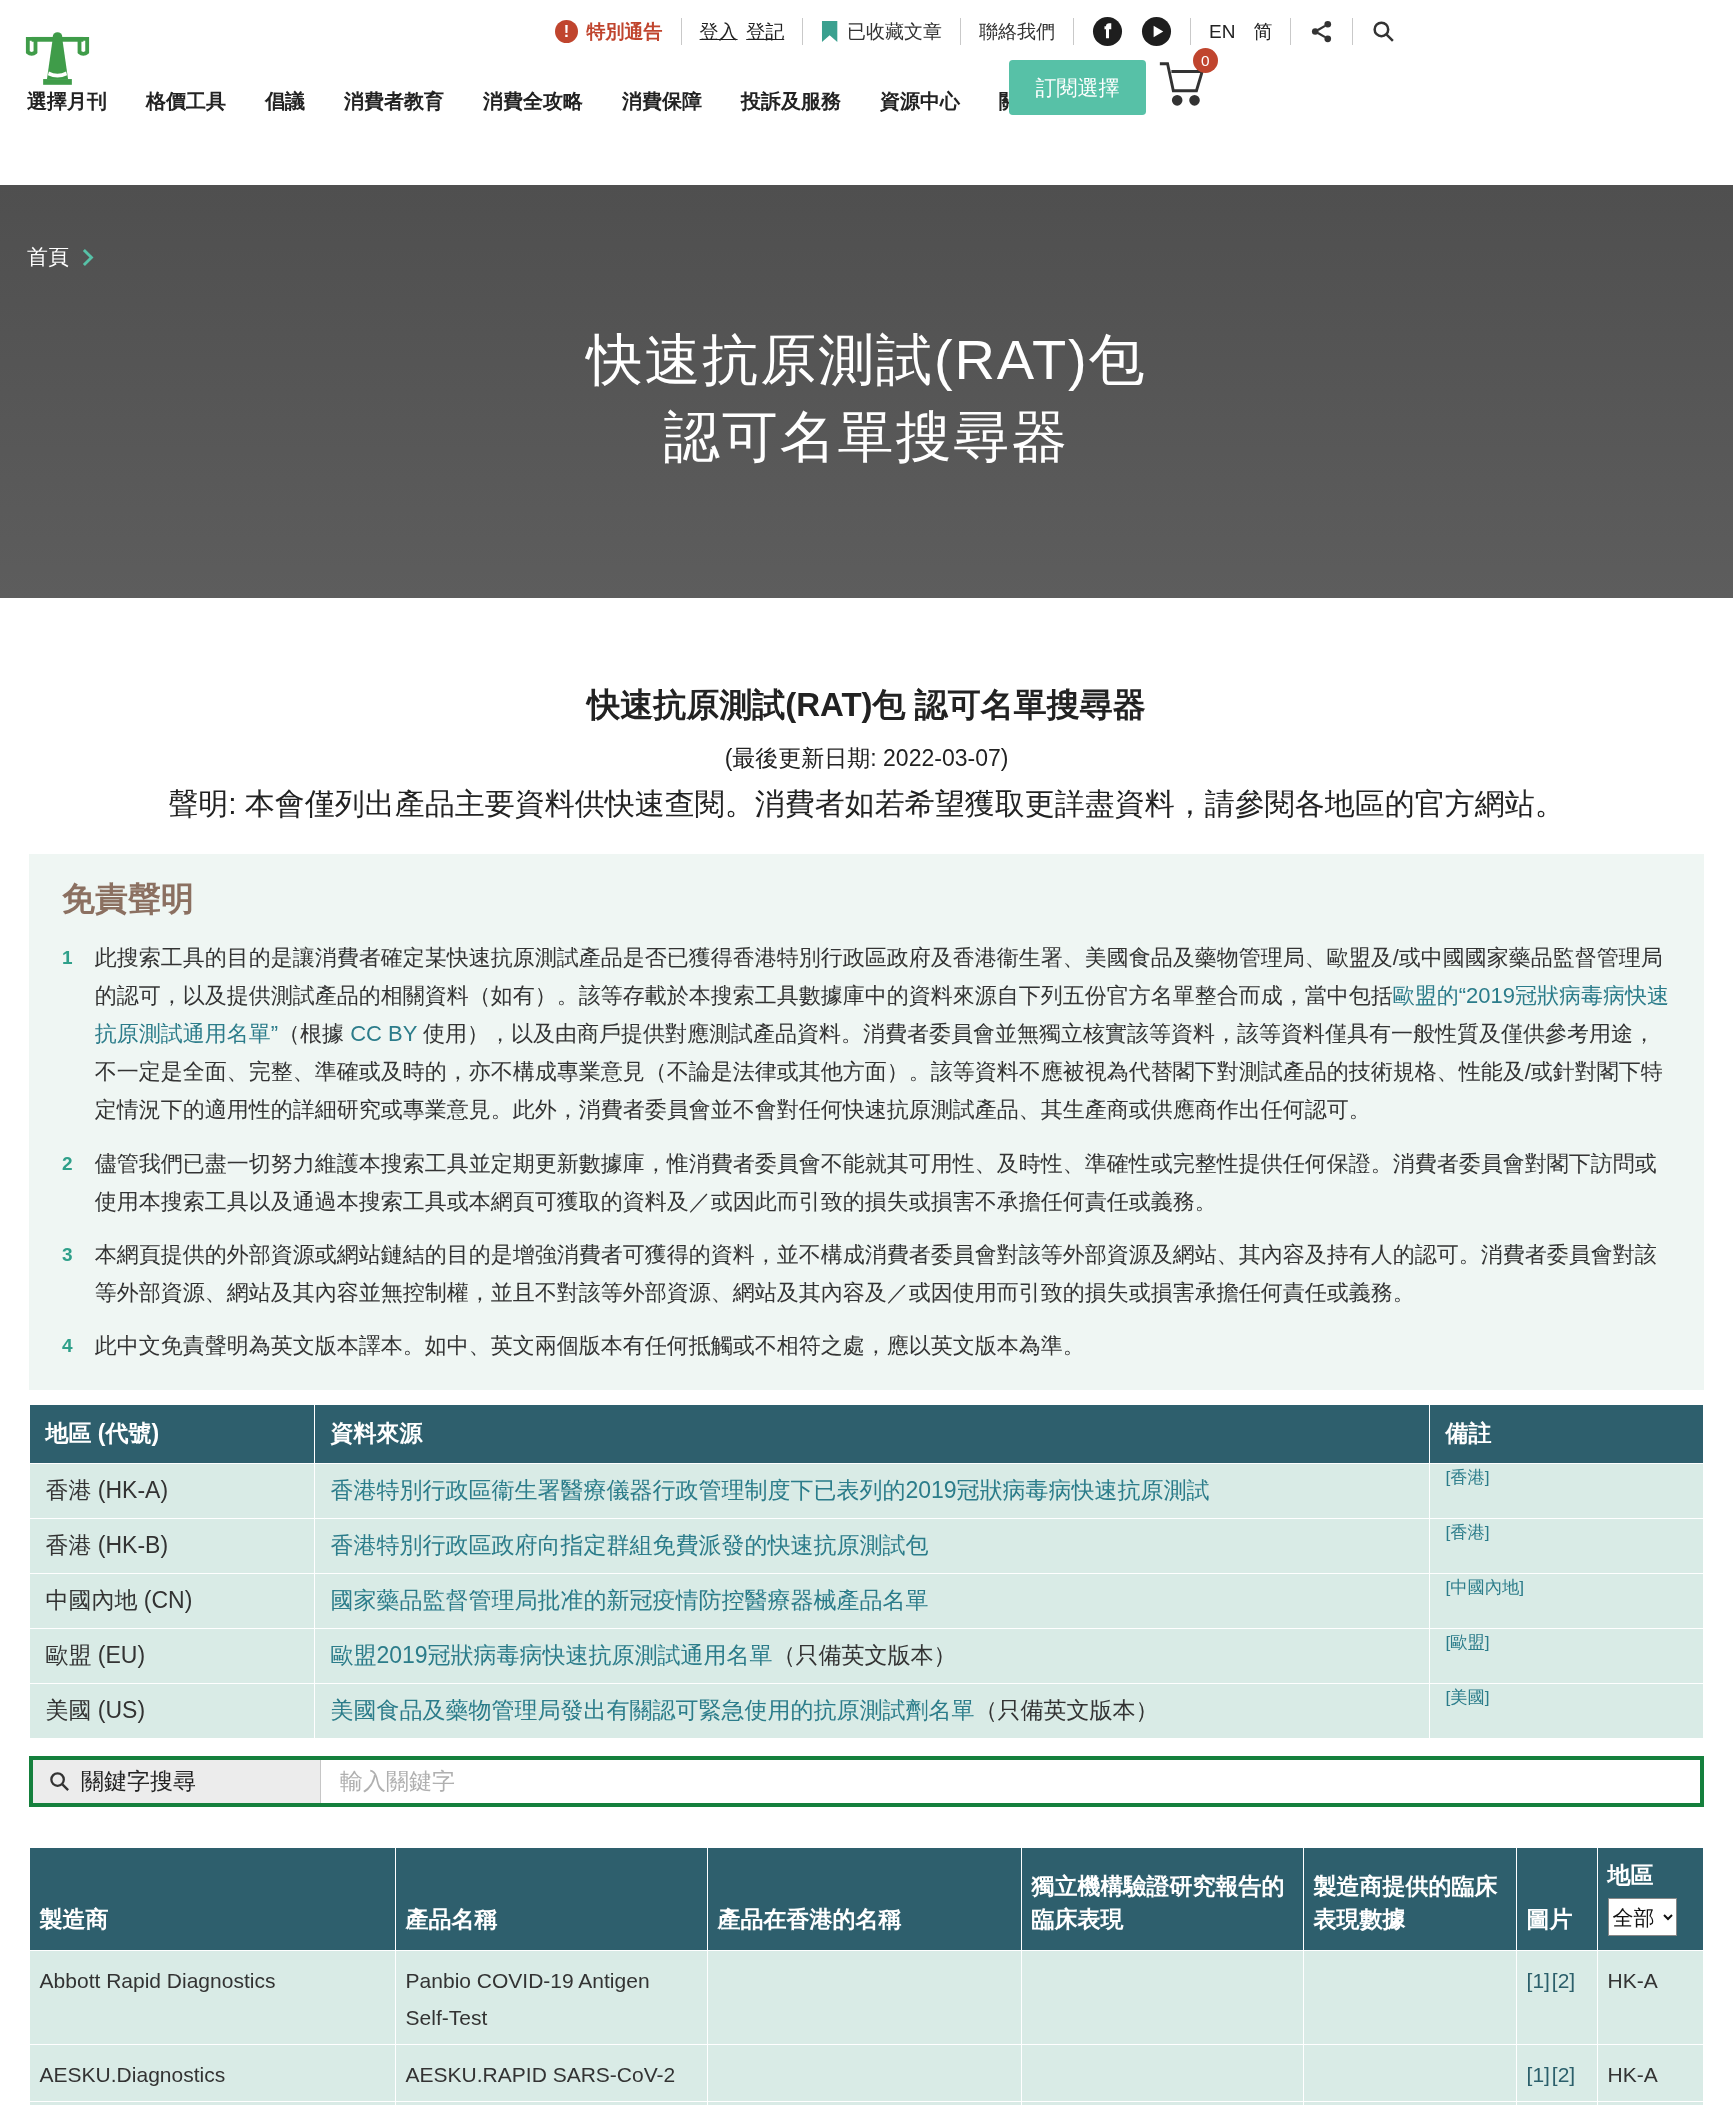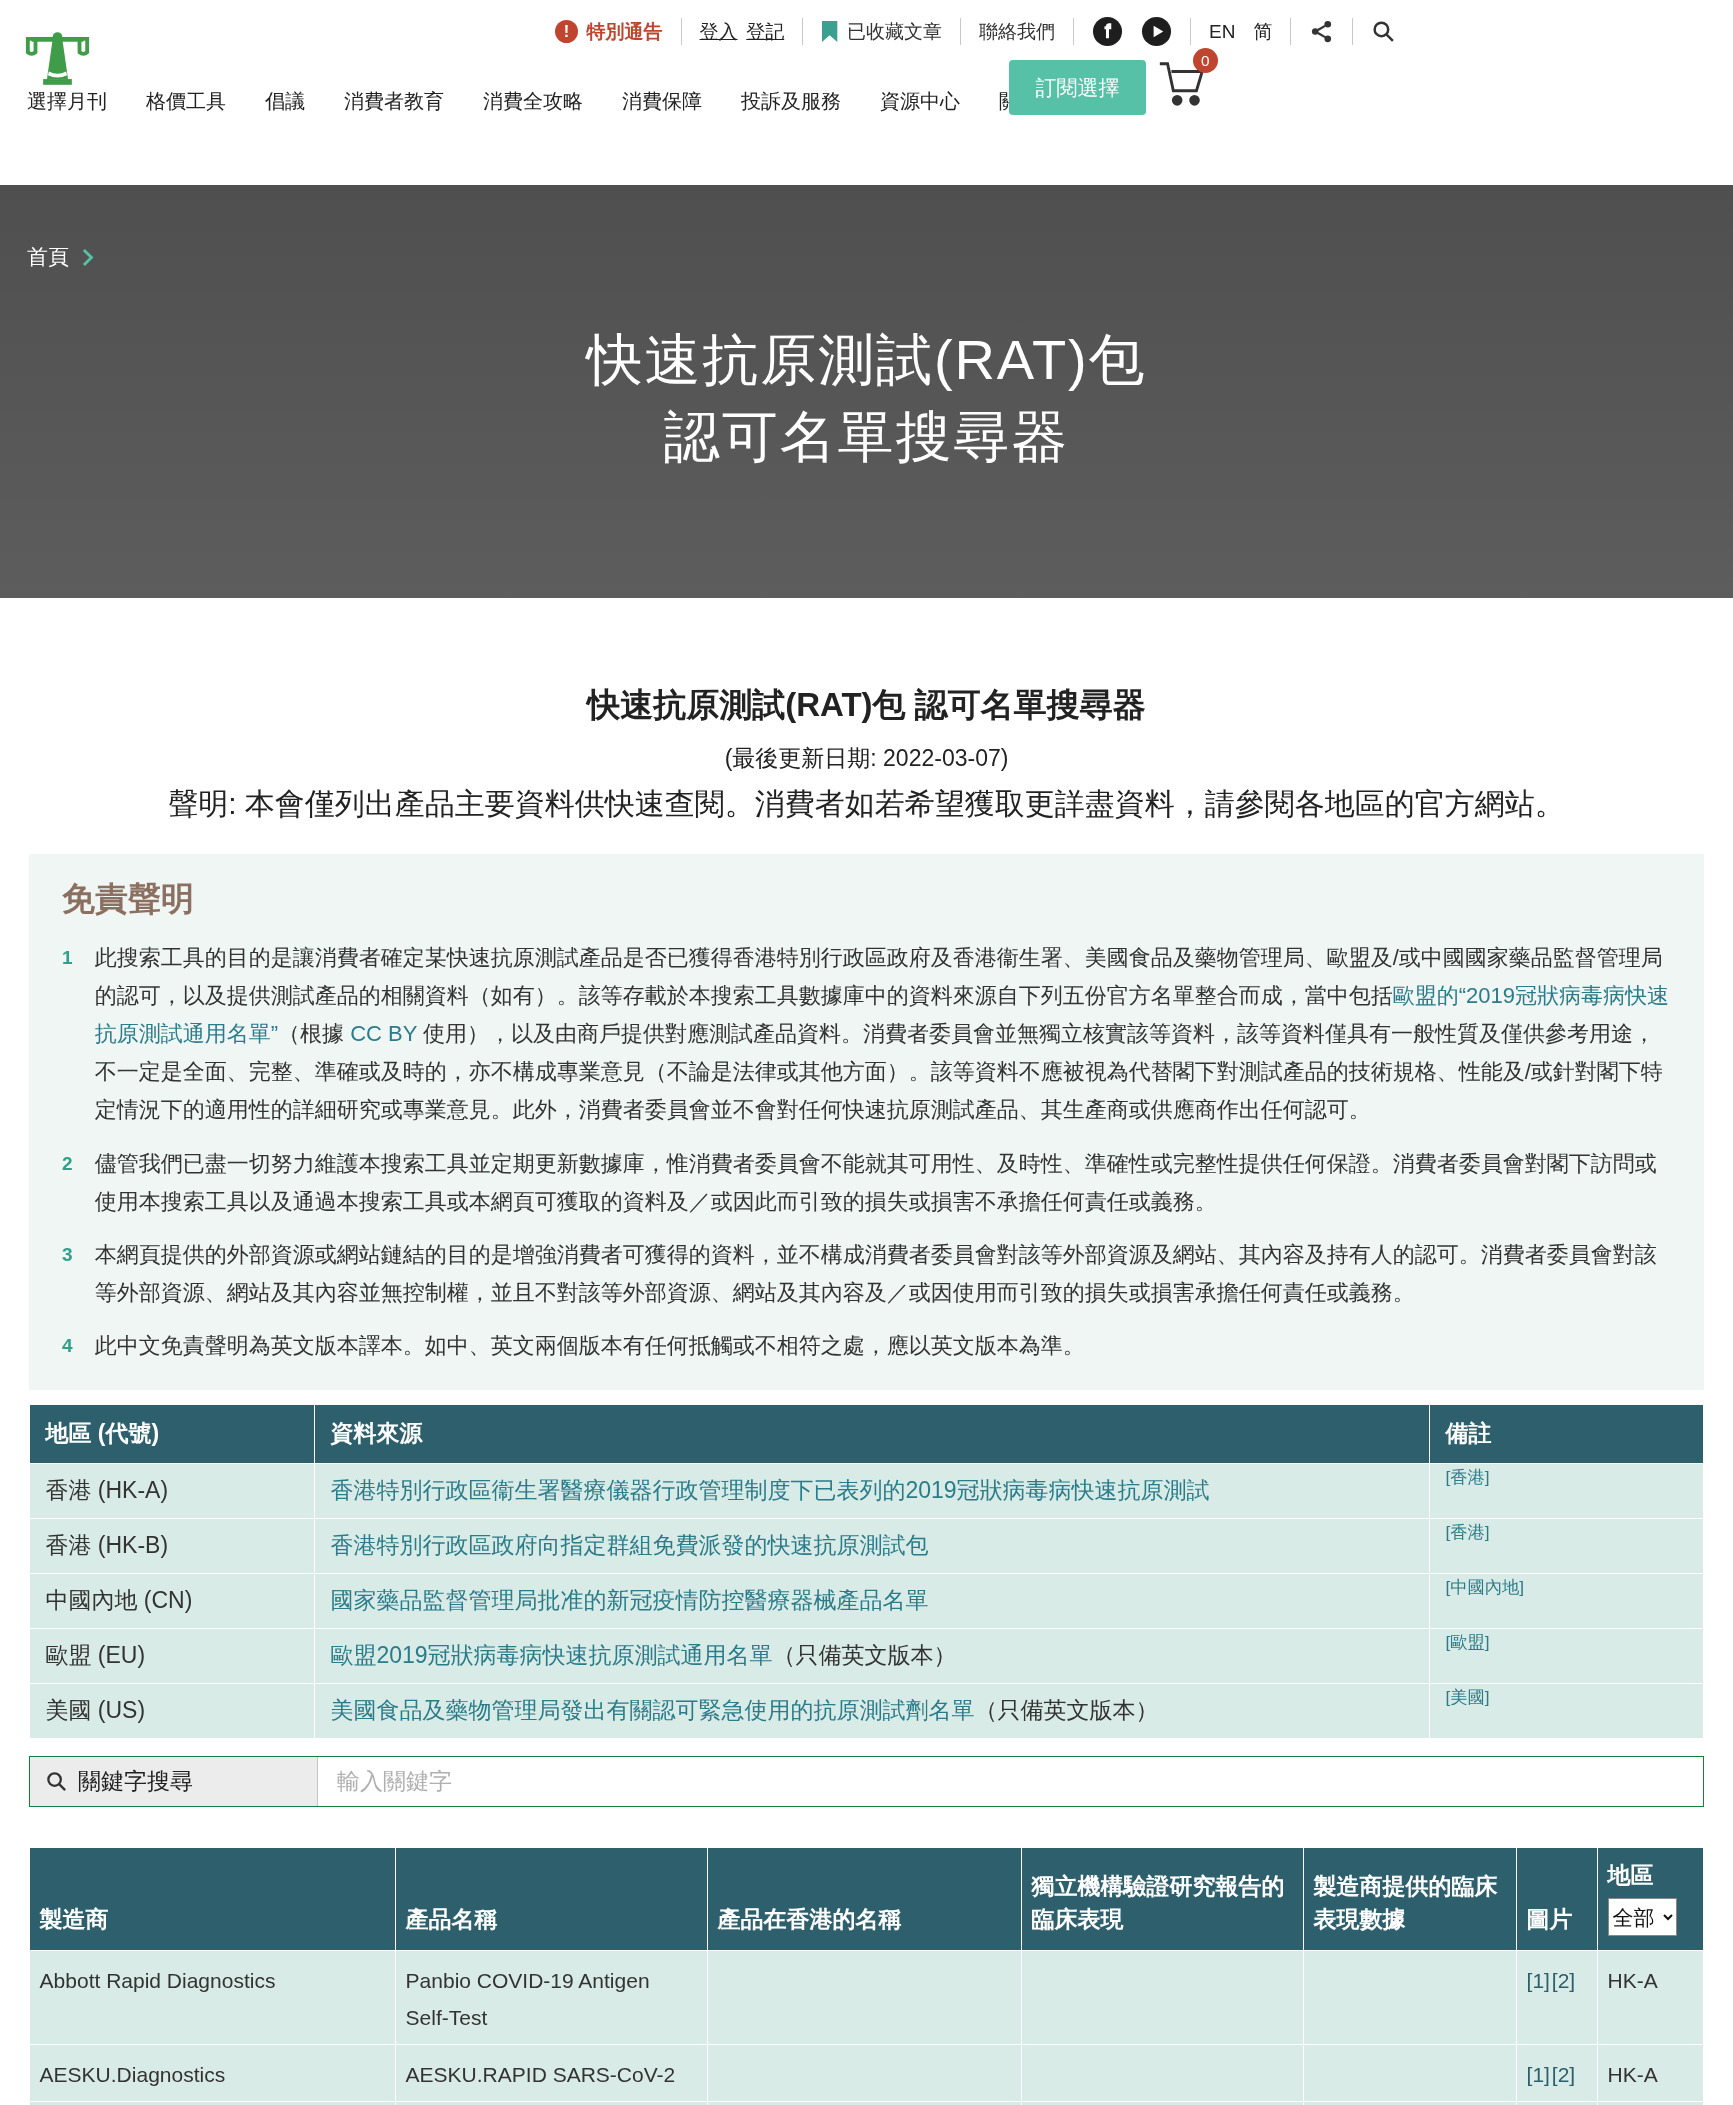--- a/index.html
+++ b/index.html
@@ -15,21 +15,21 @@
   .utility { position:absolute; left:555px; top:13.4px; height:37px; display:flex;
     align-items:center; gap:18px; font-size:19px; }
   .utility .divider { width:1px; height:27px; background:#c9c9c9; }
   .u-item { display:flex; align-items:center; gap:8.6px; color:#333; cursor:pointer; }
   .notice { color:#c0452e; font-weight:bold; }
   .excl { width:23px; height:23px; border-radius:50%; background:#c0452e; color:#fff;
     font-weight:bold; font-size:16.3px; display:flex; align-items:center; justify-content:center; }
   .ulink { text-decoration:underline; color:#222; font-weight:500; }
   .lang { color:#222; font-weight:500; }
   .mainnav { position:absolute; left:27px; top:88px; display:flex; gap:39px;
-    font-size:20px; color:#222; font-weight:400; }
+    font-size:20px; color:#222; font-weight:700; }
   .mainnav span { cursor:pointer; white-space:nowrap; }
   .subscribe-btn { position:absolute; left:1009px; top:60px; width:137px; height:55px;
     background:#57c1a7; color:#fff; border:none; border-radius:3.8px; font-size:21px;
     font-family:inherit; cursor:pointer; }
   .cart-wrap { position:absolute; left:1156px; top:56px; width:56px; height:58px; }
   .cart-badge { position:absolute; right:-5.8px; top:-7.7px; min-width:25px; height:25px;
     border-radius:50%; background:#c0452e; color:#fff; font-size:15.4px; display:flex;
     align-items:center; justify-content:center; }
 
   
@@ -55,21 +55,21 @@
   
   .tbl-wrap { margin:13.4px 29px 0; }
   table { width:100%; border-collapse:separate; border-spacing:1.9px; }
   th { background:#2e5f6d; color:#fff; font-size:23px; font-weight:bold; text-align:left; }
   .sources-table th { padding:13.4px 15.4px; }
   .sources-table td { background:#d9ebe6; font-size:23px; padding:8.6px 15.4px; vertical-align:middle; height:54px; }
   .sources-table .note-cell { vertical-align:top; padding-top:1px; font-size:17.3px; }
   .src-suffix { color:#333; }
 
   
-  .search-bar { margin:17.3px 29px 0; height:51px; border:1px solid #15803d; display:flex; background:#fff; }
+  .search-bar { margin:17.3px 29px 0; height:51px; border:4px solid #15803d; display:flex; background:#fff; }
   .search-label { width:288px; background:#ececec; border-right:1px solid #c6c6c6;
     display:flex; align-items:center; gap:9.6px; padding-left:15.4px; font-size:23px; color:#222; }
   .search-bar input { flex:1; border:none; outline:none; font-size:23px; padding-left:19px;
     color:#333; font-family:inherit; background:#fff; }
   .search-bar input::placeholder { color:#b0b0b0; }
 
   
   .products-wrap { margin:40px 29px 0; }
   .products-table th { vertical-align:bottom; padding:11.5px 9.6px 13.4px; line-height:33px; }
   .products-table td { background:#d9ebe6; font-size:21px; line-height:37px; padding:7.7px 9.6px; vertical-align:top; padding-top:11.5px;margin-left:16px; }

